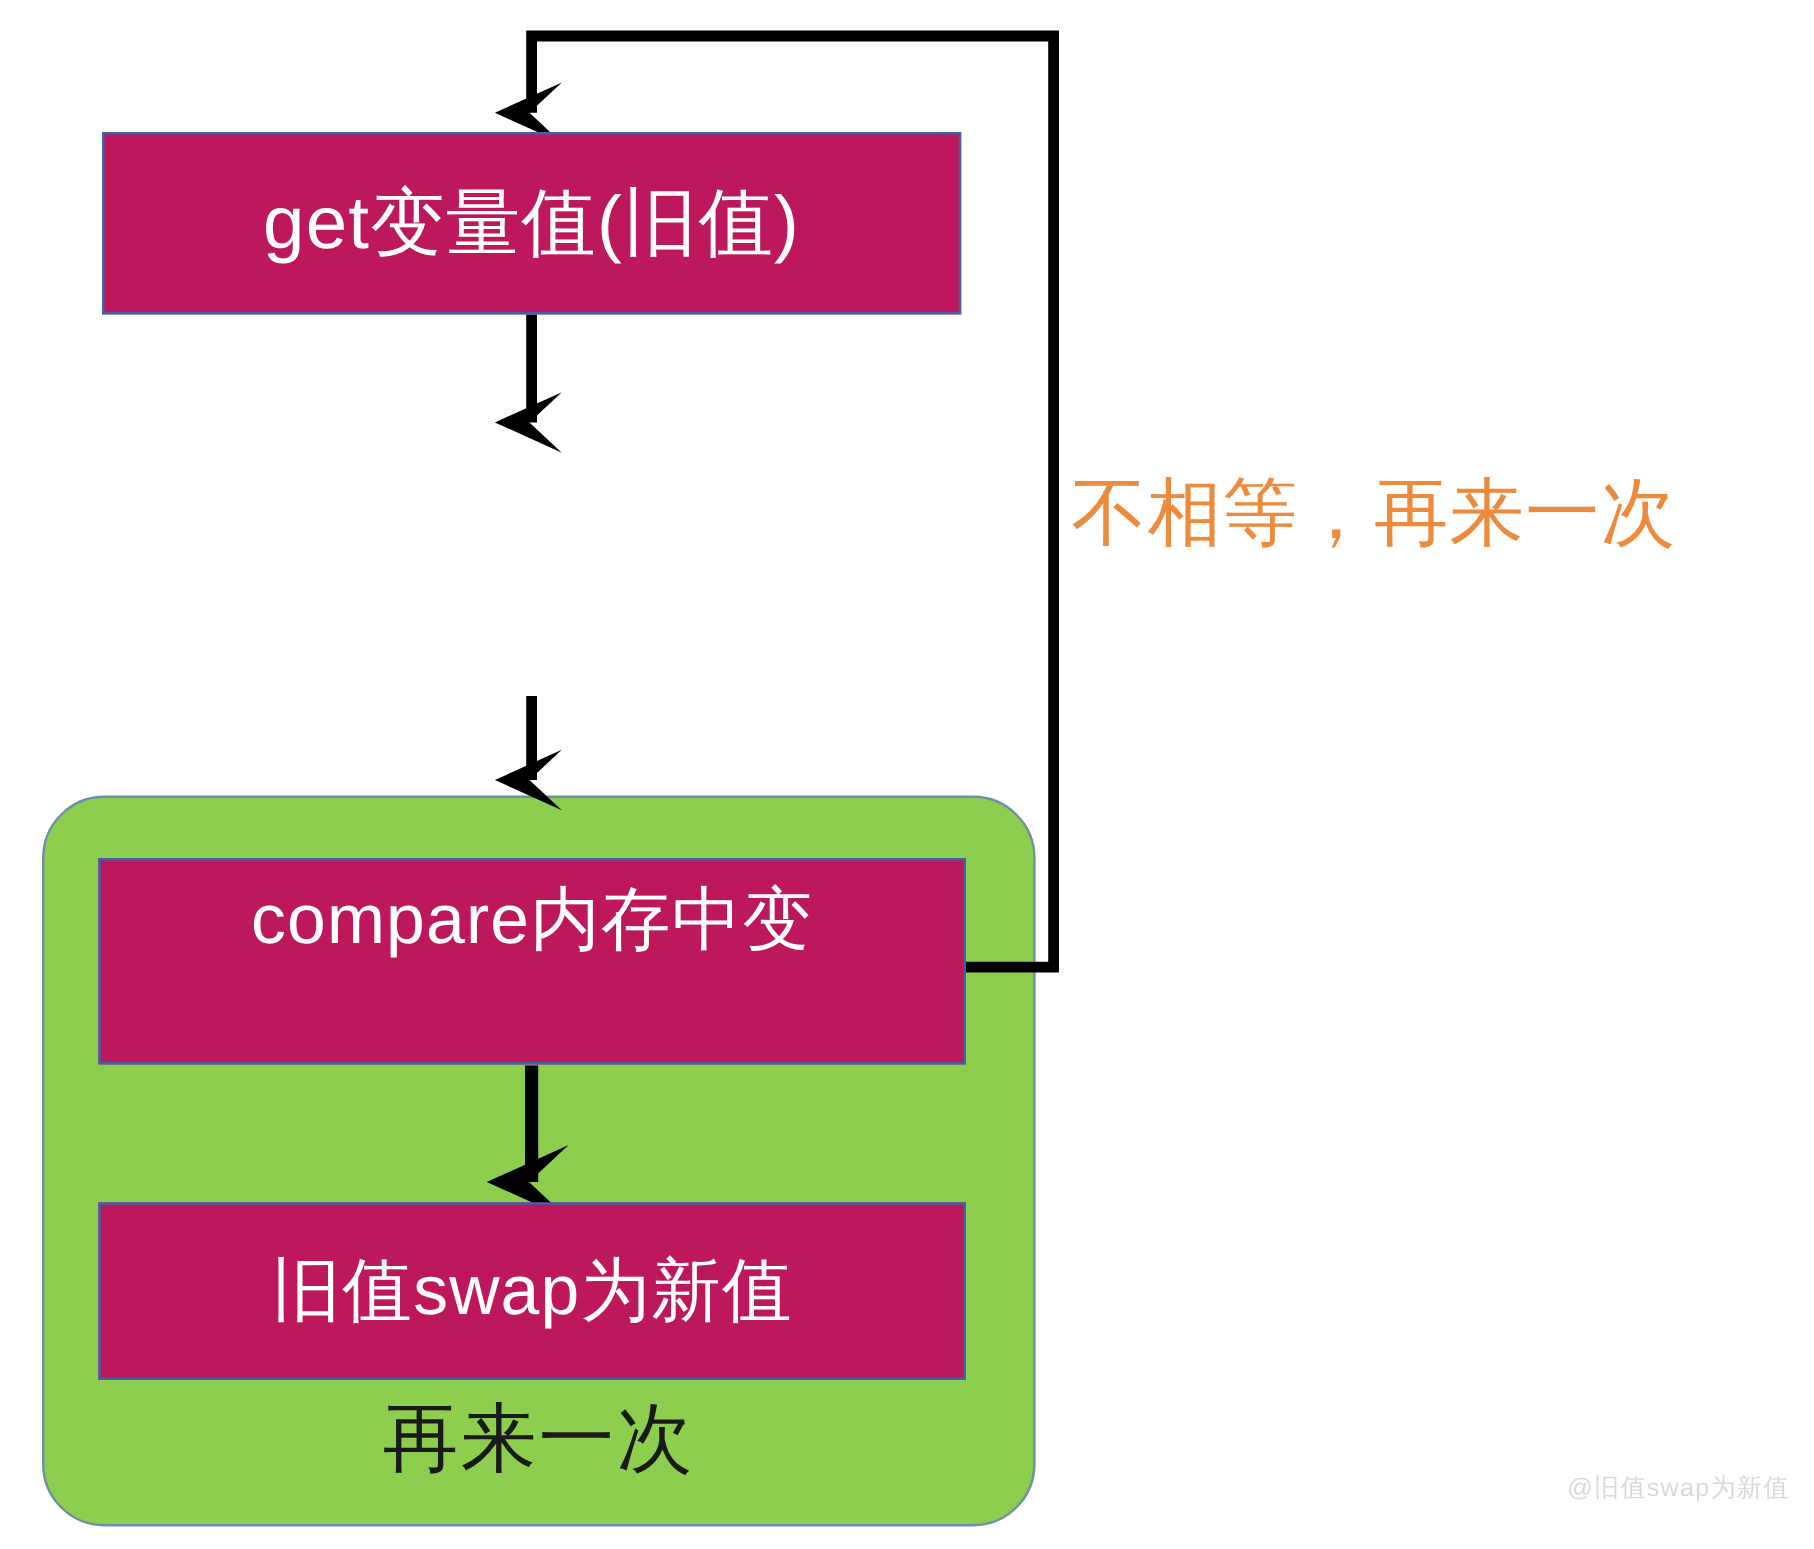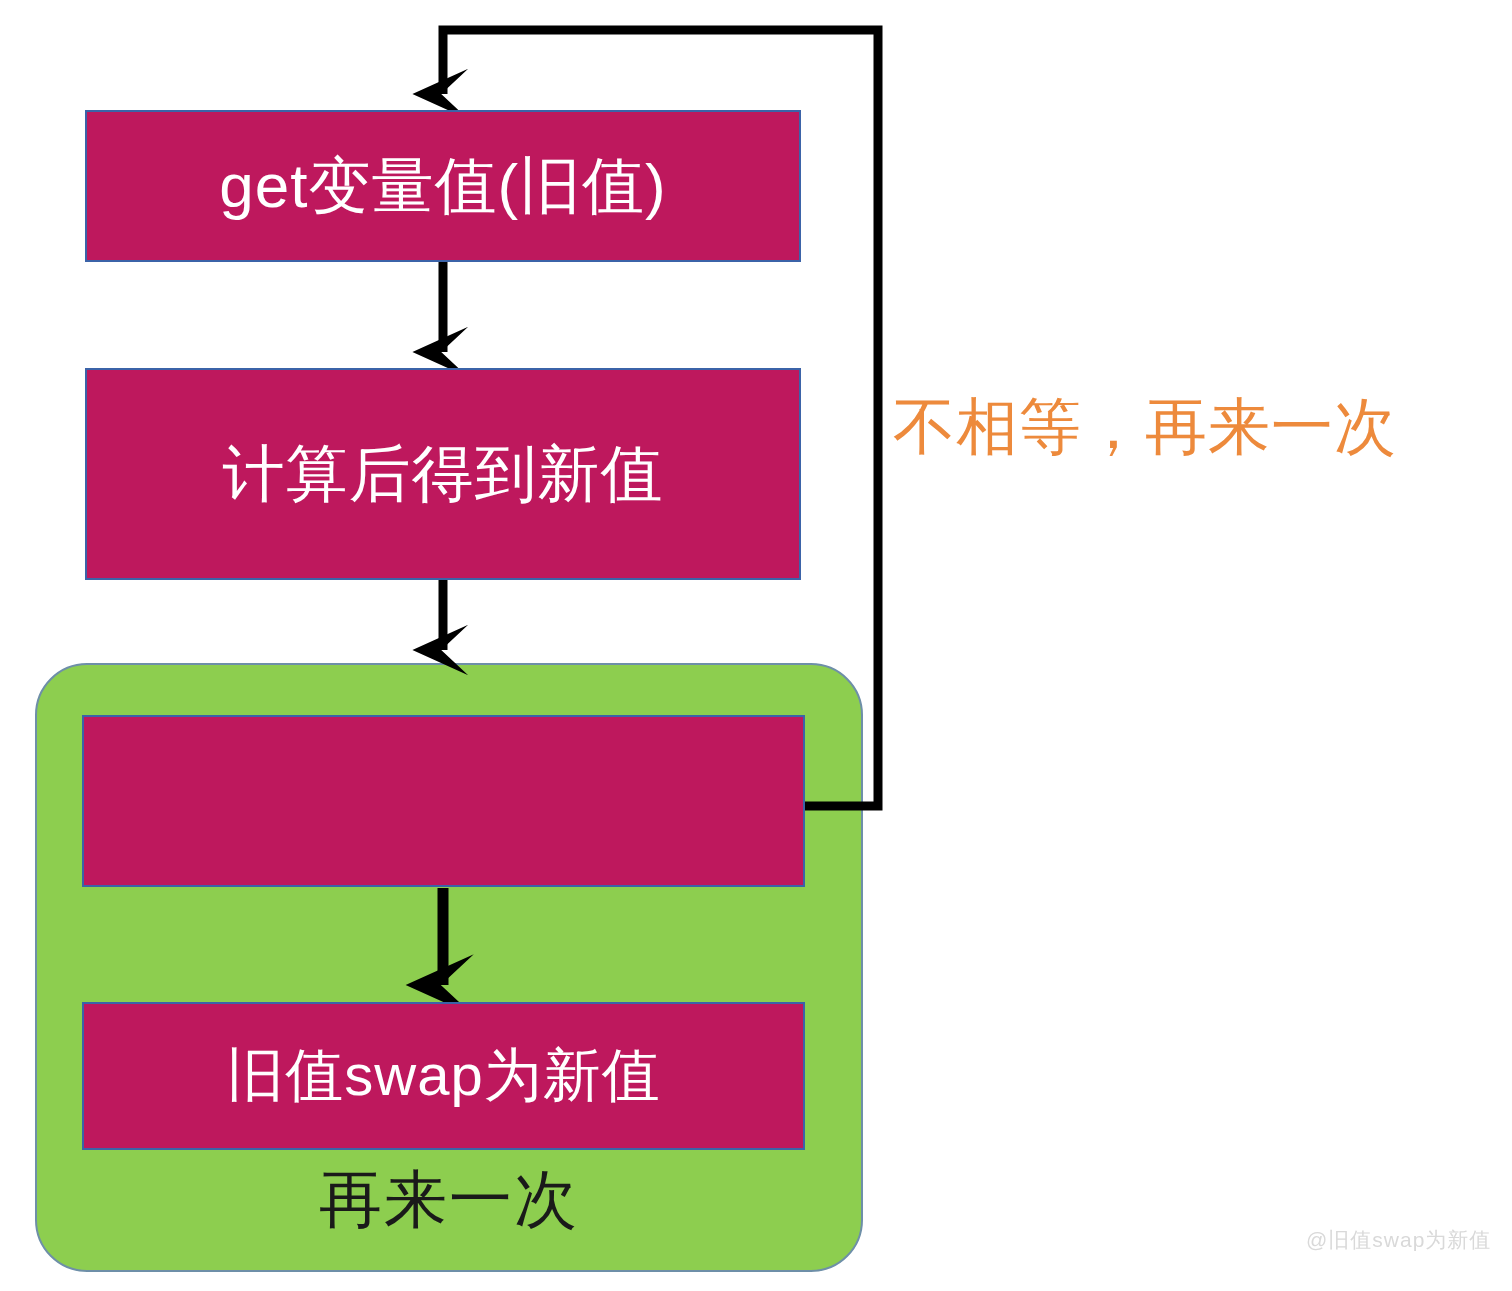--- a/index.html
+++ b/index.html
@@ -136,27 +136,24 @@
 
     <line x1="443" y1="888" x2="443" y2="985" stroke="#000000" stroke-width="11" marker-end="url(#arrowhead)"></line>
 
     <path d="M805,806 L878,806 L878,30 L443,30 L443,94" fill="none" stroke="#000000" stroke-width="9" marker-end="url(#arrowhead)"></path>
   </svg>
 
   <div class="box" id="box-get">
     <span>get变量值(旧值)</span>
   </div>
 
-  <div class="box" id="box-calc">
-    <span>计算后得到新值</span>
-  </div>
 
   <div class="box" id="box-compare">
     <span>
-      <br>
+      <span>compare内存中变</span><br>
     </span>
   </div>
 
   <div class="box" id="box-swap">
     <span>旧值swap为新值</span>
   </div>
 
   <div class="atomic-label">再来一次</div>
 
   <div class="edge-label" id="label-retry">不相等，再来一次</div>

